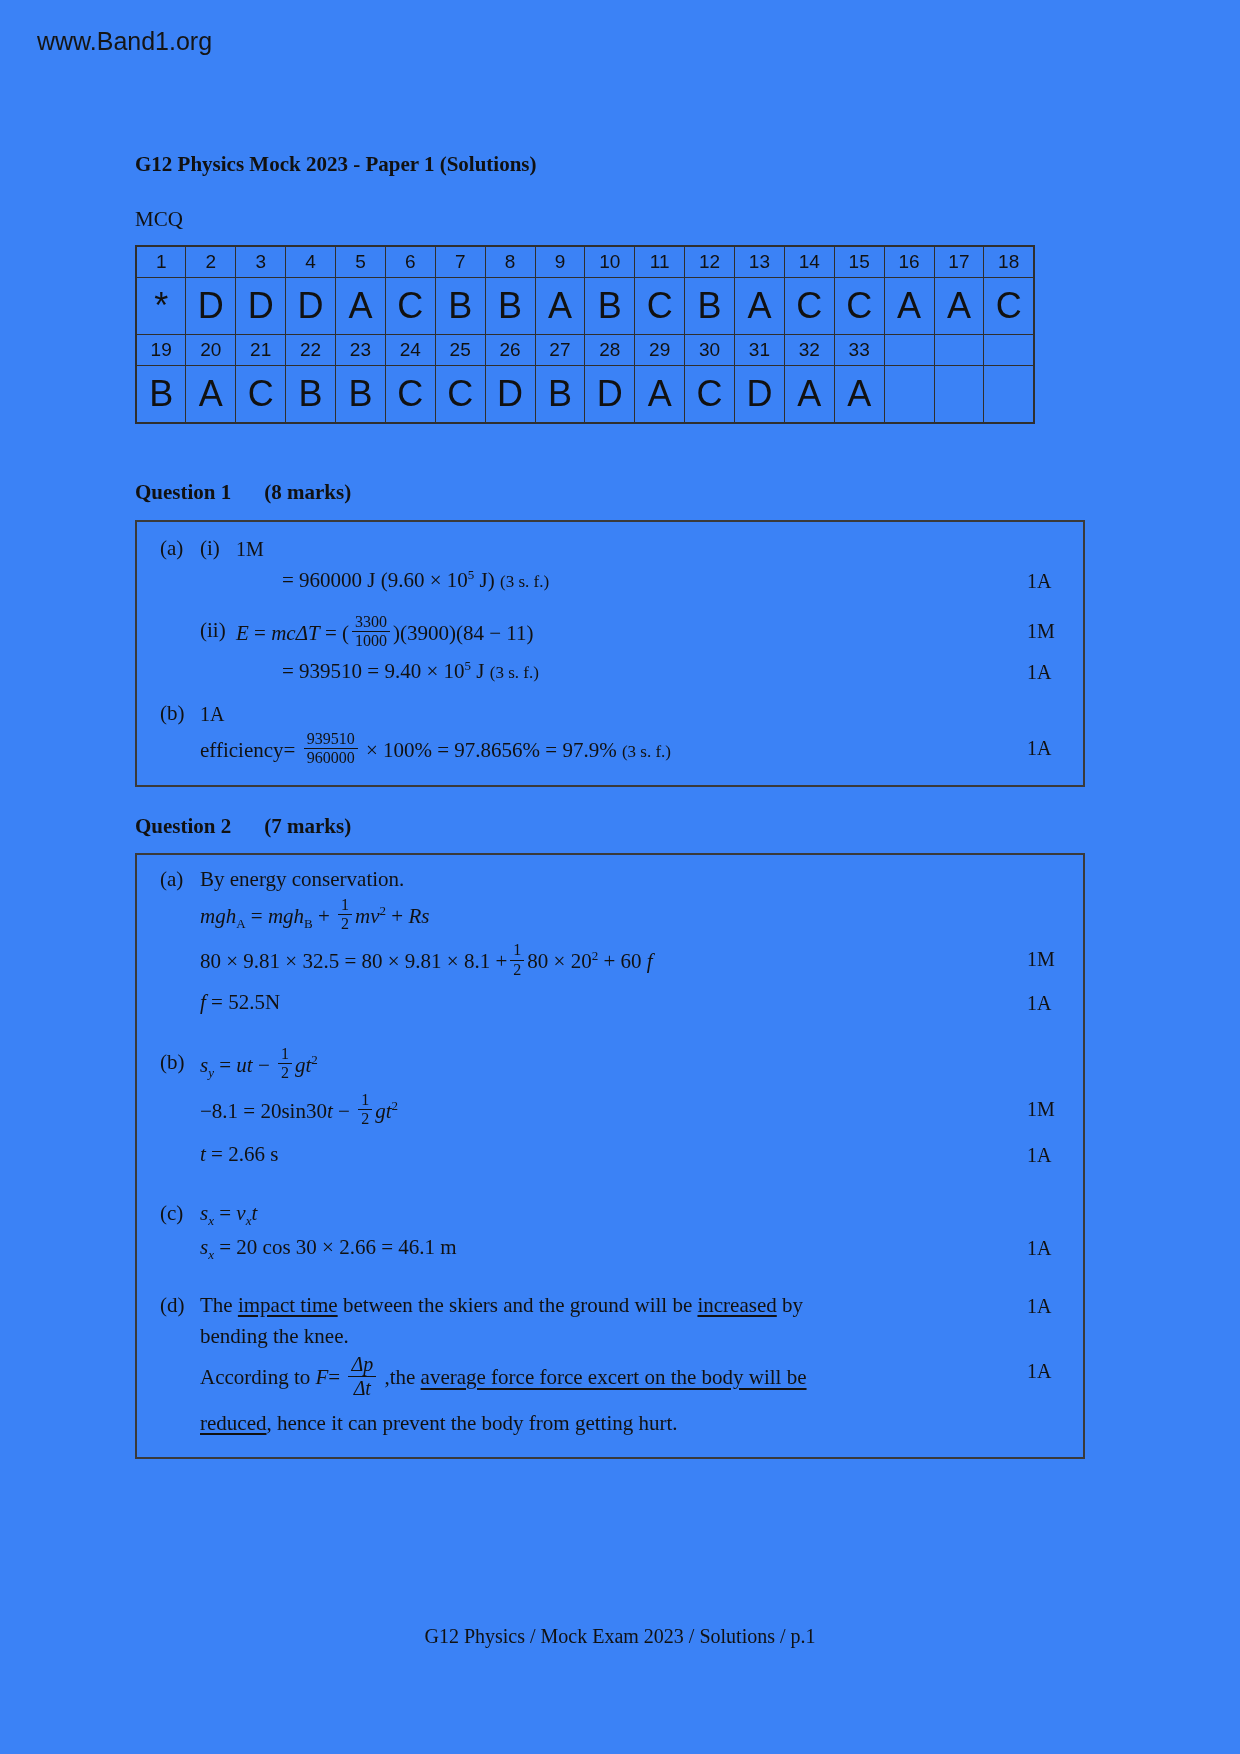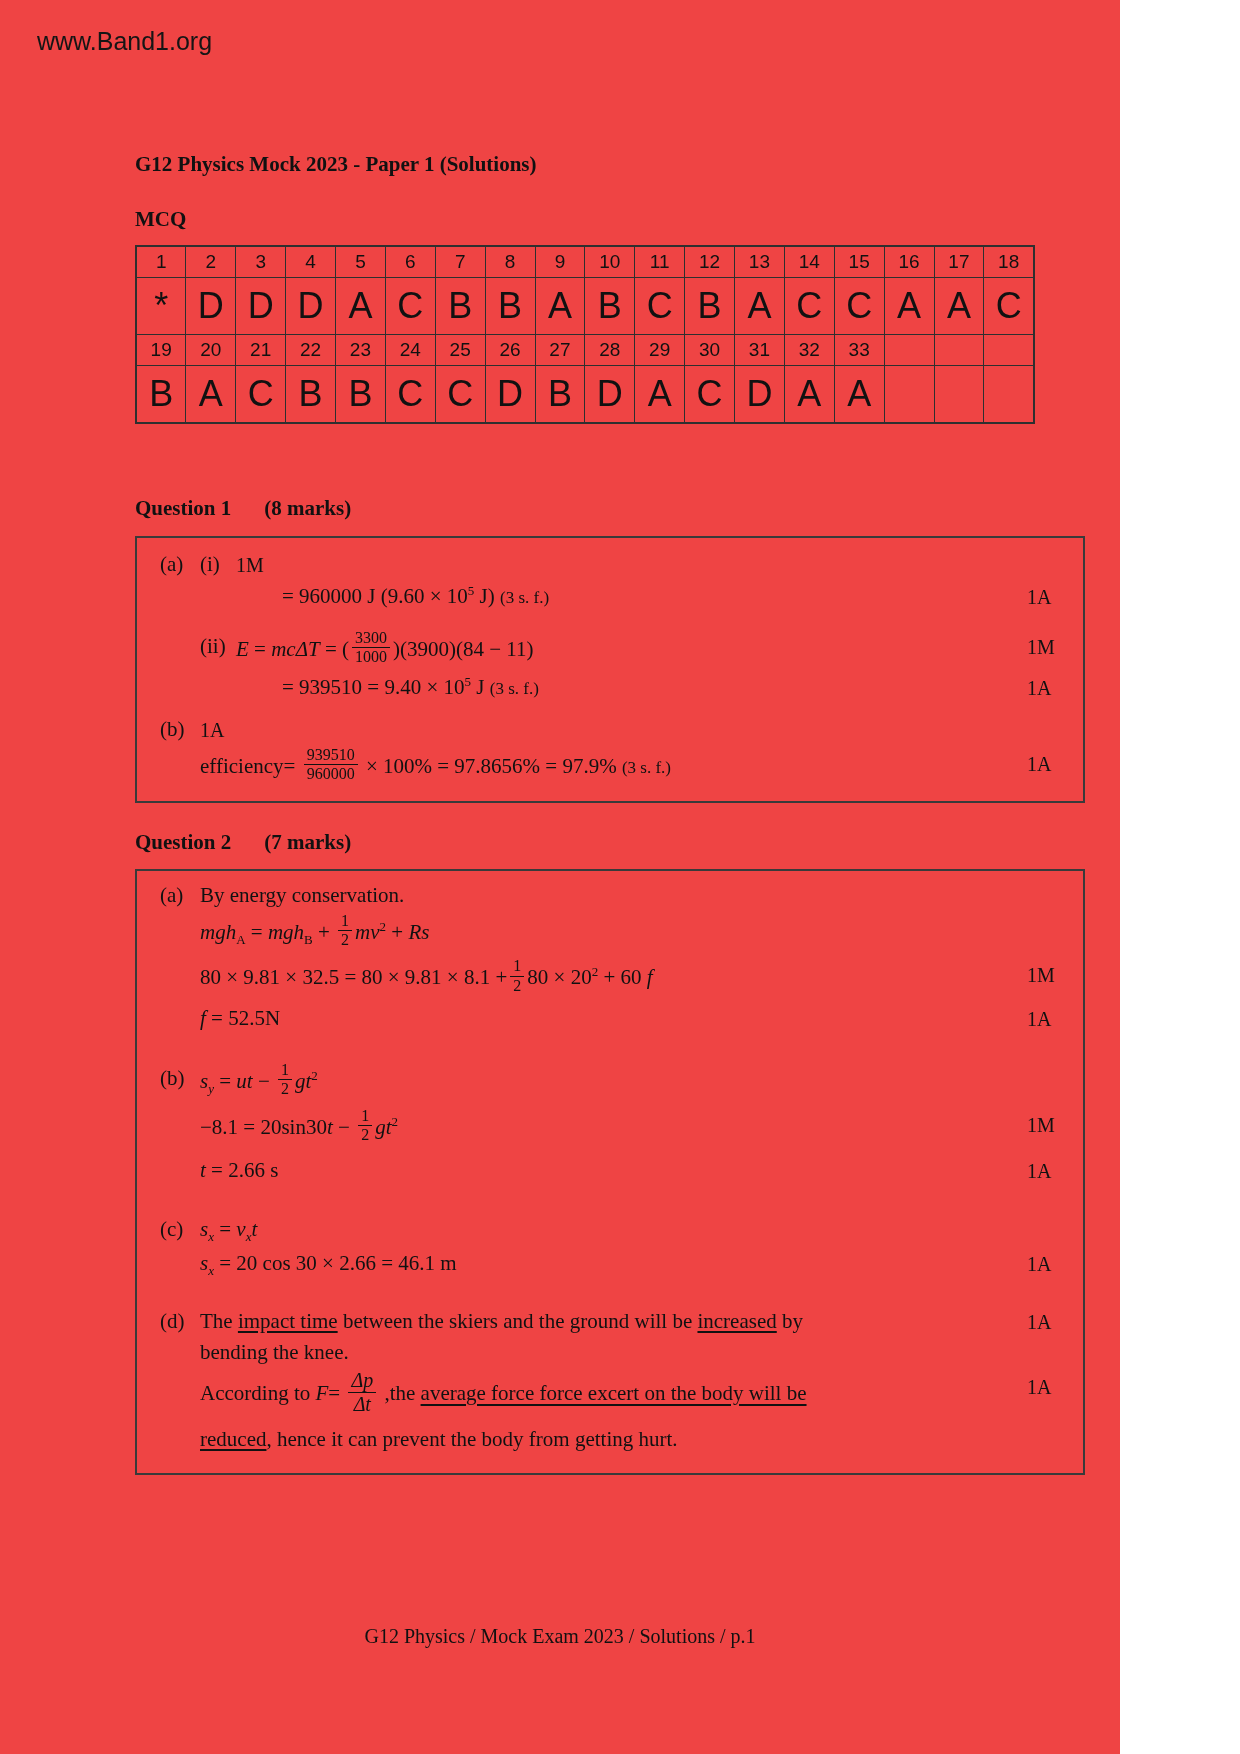--- a/index.html
+++ b/index.html
@@ -1,29 +1,29 @@
 <!DOCTYPE html>
 <html><head>
 <meta charset="utf-8">
 <style>
   html,body{margin:0;padding:0;background:#ffffff;}
-  .page{position:relative;width:1120px;height:1754px;background:#ef4444;color:#111;
+  .page{position:relative;width:1240px;height:1754px;background:#3b82f6;color:#111;
         font-family:"Liberation Serif", serif;overflow:hidden;}
   .watermark{position:absolute;left:37px;top:27px;font-family:"Liberation Sans", sans-serif;
         font-size:25px;font-weight:500;color:#151515;}
   .content{position:absolute;left:135px;top:0;width:950px;}
   .doc-title{margin:152px 0 0 0;font-size:21px;font-weight:bold;}
-  .mcq-heading{margin:30px 0 0 0;font-size:21px;font-weight:bold;}
+  .mcq-heading{margin:30px 0 0 0;font-size:21px;font-weight:normal;}
   table.mcq{border-collapse:collapse;table-layout:fixed;width:900px;margin-top:13px;
         border:2px solid #2f2f2f;}
   table.mcq td{border:1px solid #2f2f2f;text-align:center;vertical-align:middle;
         font-family:"Liberation Sans", sans-serif;padding:0;}
   tr.num-row td{height:30px;font-size:19px;}
   tr.ans-row td{height:56px;font-size:36px;}
-  .q-heading{margin-top:72px;font-size:21px;font-weight:bold;}
+  .q-heading{margin-top:56px;font-size:21px;font-weight:bold;}
   .q-heading .qh-marks{margin-left:33px;}
   .q-heading.q2{margin-top:27px;}
   .answer-box{box-sizing:border-box;width:950px;border:2px solid #3a3a3a;
         margin-top:15px;padding:12px 0 14px 0;font-size:21px;line-height:1.42;}
   .answer-box.q2{margin-top:14px;padding-top:10px;padding-bottom:18px;}
   .row{display:flex;align-items:flex-start;padding-left:23px;padding-right:0;}
   .lab1{flex:none;width:40px;}
   .lab2{flex:none;width:36px;}
   .formula{flex:1;min-width:0;}
   .ind-eq{margin-left:122px;}

